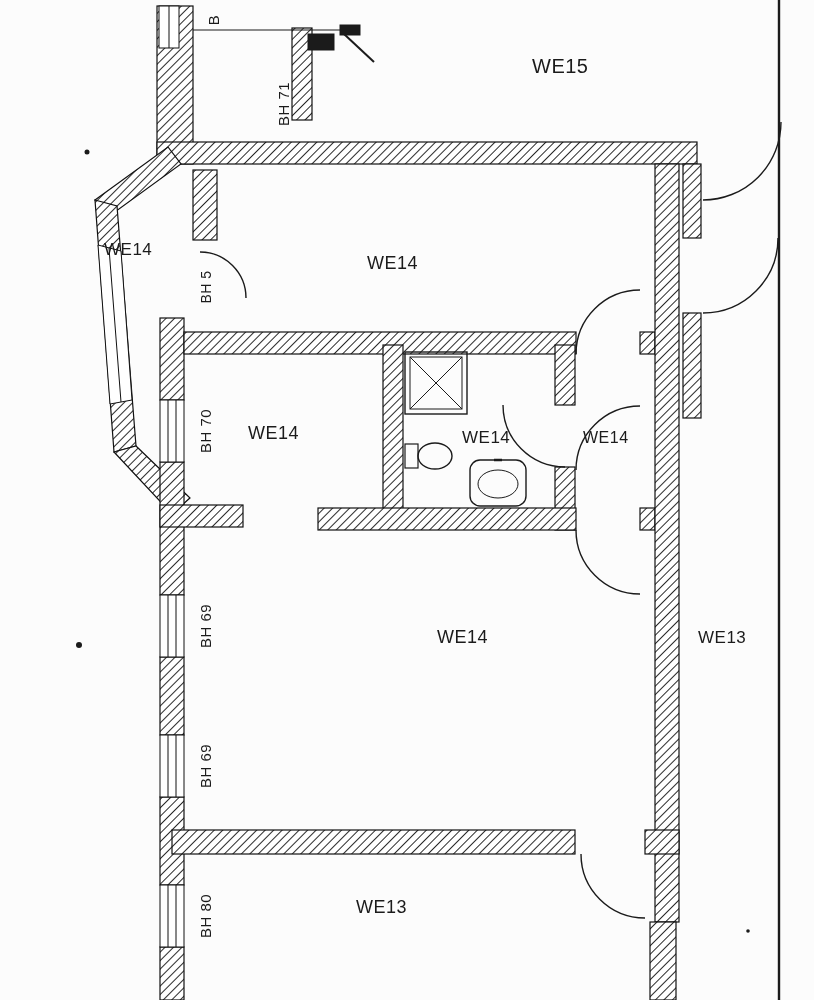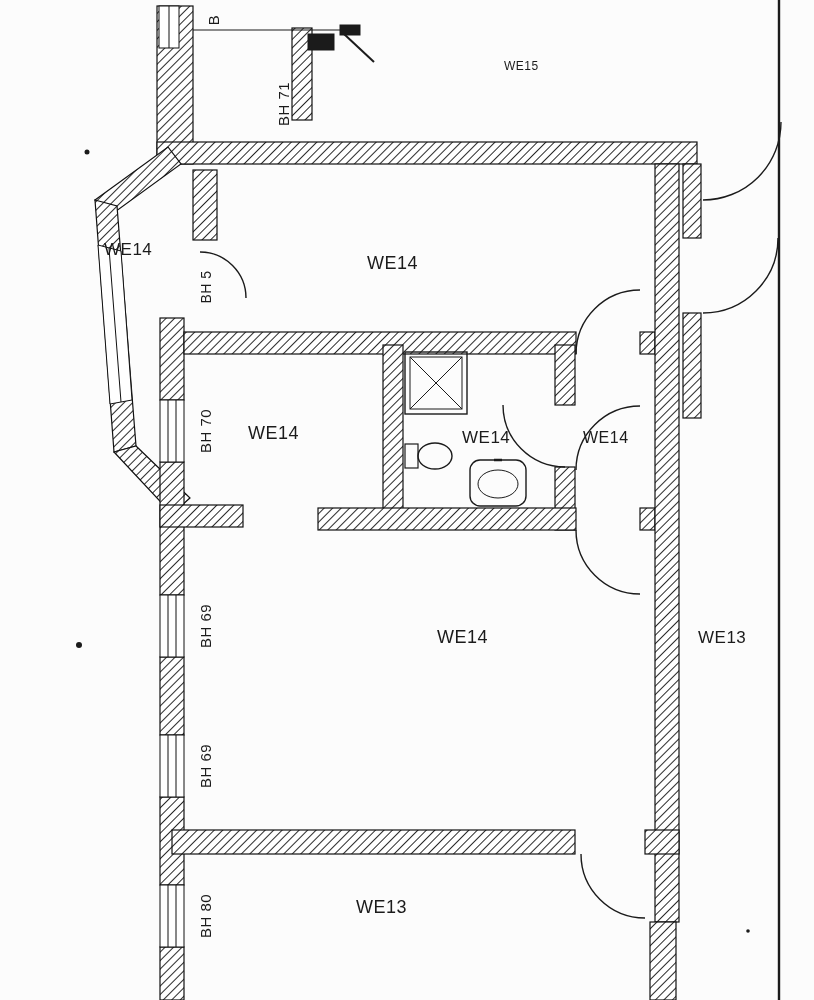--- a/index.html
+++ b/index.html
@@ -147,21 +147,21 @@
       <line x1="344" y1="34" x2="374" y2="62" stroke-width="2" fill="none"></line>
 
       <line x1="779" y1="0" x2="779" y2="1000" stroke-width="2.4" fill="none"></line>
 
       <circle cx="87" cy="152" r="2.5" stroke="none"></circle>
       <circle cx="79" cy="645" r="3" stroke="none"></circle>
       <circle cx="748" cy="931" r="1.8" stroke="none"></circle>
     </g>
   </svg>
 
-  <div class="label" style="left:504px;top:56px;font-size:12px;">WE15</div>
+  <div class="label" style="left:532px;top:56px;font-size:20px;">WE15</div>
 
   <div class="label" style="left:104px;top:240px;font-size:17px;">WE14</div>
   <div class="label" style="left:367px;top:253px;font-size:18px;">WE14</div>
   <div class="label" style="left:248px;top:423px;font-size:18px;">WE14</div>
   <div class="label" style="left:462px;top:428px;font-size:17px;">WE14</div>
   <div class="label" style="left:583px;top:428px;font-size:16px;">WE14</div>
   <div class="label" style="left:437px;top:627px;font-size:18px;">WE14</div>
 
   <div class="label" style="left:698px;top:628px;font-size:17px;">WE13</div>
   <div class="label" style="left:356px;top:897px;font-size:18px;">WE13</div>

